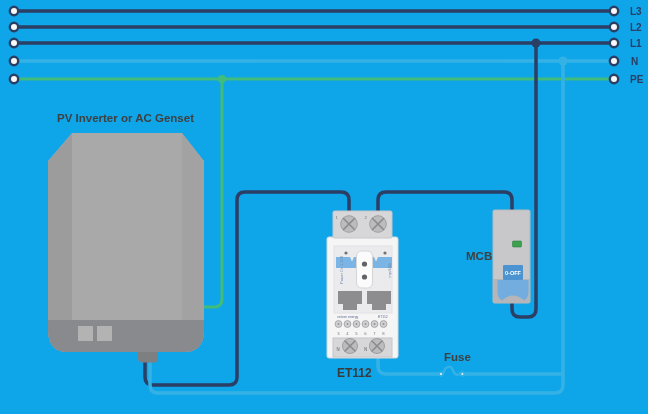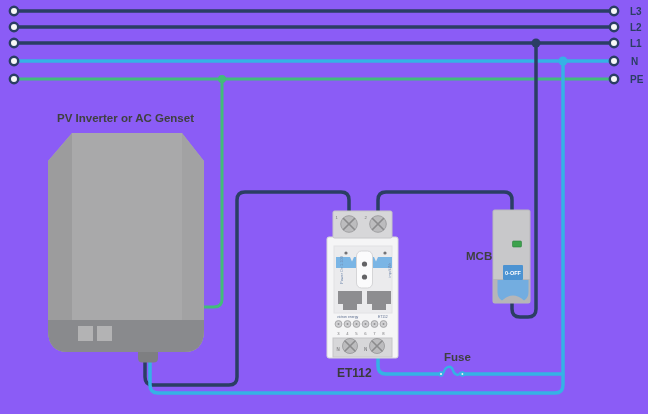--- a/index.html
+++ b/index.html
@@ -1,16 +1,16 @@
 <!DOCTYPE html>
 <html><head>
 <meta charset="utf-8">
 <style>
   html,body{margin:0;padding:0;background:#dfe1df;}
-  .stage{width:648px;height:414px;background:#8b5cf6;position:relative;overflow:hidden;}
+  .stage{width:648px;height:414px;background:#0ea5e9;position:relative;overflow:hidden;}
   svg{display:block;}
   text{font-family:"Liberation Sans",sans-serif;}
   .w-navy{stroke:#2b3e64;stroke-width:3.5;fill:none;stroke-linecap:round;}
   .w-cyan{stroke:#35b2e5;stroke-width:3.5;fill:none;stroke-linecap:round;}
   .w-green{stroke:#42bc7a;stroke-width:3;fill:none;stroke-linecap:round;}
   .term{fill:#f7f8f7;stroke:#2b3e64;stroke-width:2.4;}
   .lbl-bus{font-weight:bold;font-size:10px;fill:#2b3e64;}
   .lbl-big{font-weight:bold;font-size:11.5px;fill:#3f4040;}
   .lbl-et{font-weight:bold;font-size:12px;fill:#393a3c;}
   .t-tiny{font-size:4.2px;fill:#77777a;}

